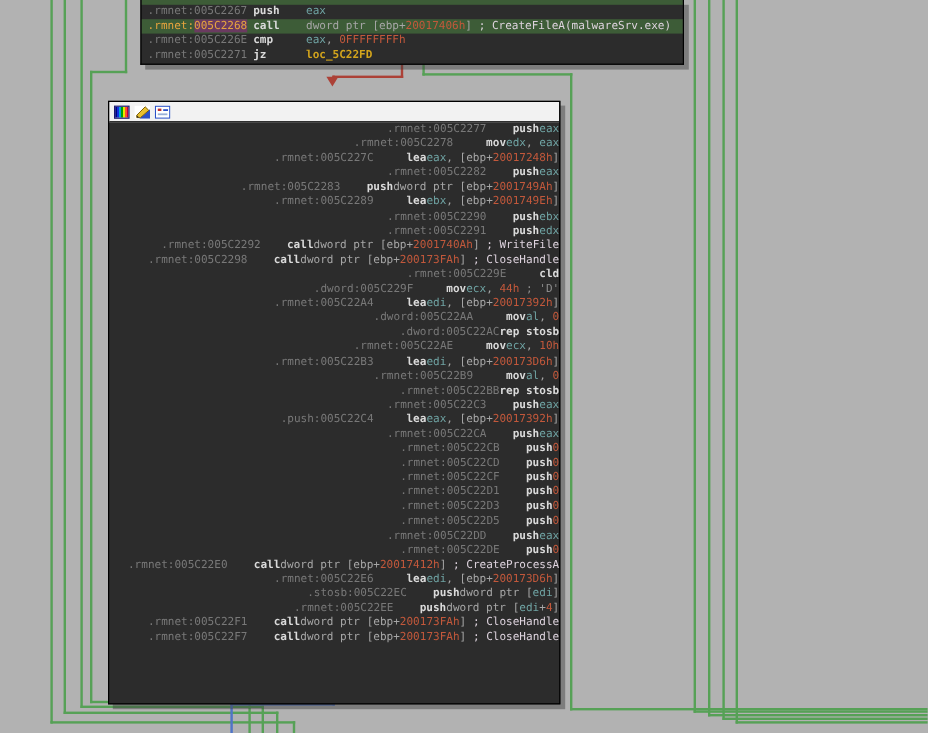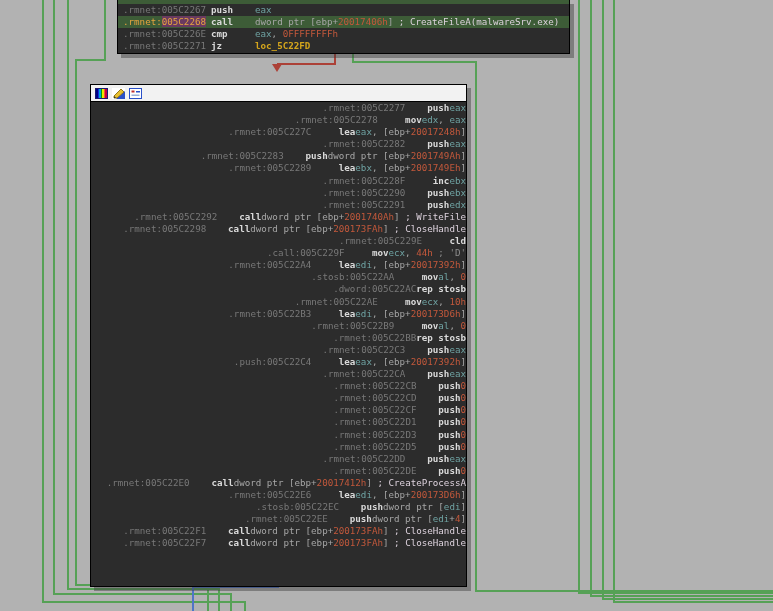--- a/index.html
+++ b/index.html
@@ -126,29 +126,28 @@
         </svg>
       </span>
     </div>
     <div class="rows">
         <div class="row"><span class="adr">.rmnet:005C2277</span><span class="mn">push</span><span class="t-reg">eax</span></div>
         <div class="row"><span class="adr">.rmnet:005C2278</span><span class="mn">mov</span><span class="t-reg">edx</span><span class="t-txt">, </span><span class="t-reg">eax</span></div>
         <div class="row"><span class="adr">.rmnet:005C227C</span><span class="mn">lea</span><span class="t-reg">eax</span><span class="t-txt">, [ebp+</span><span class="t-num">20017248h</span><span class="t-txt">]</span></div>
         <div class="row"><span class="adr">.rmnet:005C2282</span><span class="mn">push</span><span class="t-reg">eax</span></div>
         <div class="row"><span class="adr">.rmnet:005C2283</span><span class="mn">push</span><span class="t-txt">dword ptr [ebp+</span><span class="t-num">2001749Ah</span><span class="t-txt">]</span></div>
         <div class="row"><span class="adr">.rmnet:005C2289</span><span class="mn">lea</span><span class="t-reg">ebx</span><span class="t-txt">, [ebp+</span><span class="t-num">2001749Eh</span><span class="t-txt">]</span></div>
-        <div class="row"><span class="adr">.rmnet:005C228F</span><span class="mn">inc</span><span class="t-reg">ebx</span></div>
         <div class="row"><span class="adr">.rmnet:005C2290</span><span class="mn">push</span><span class="t-reg">ebx</span></div>
         <div class="row"><span class="adr">.rmnet:005C2291</span><span class="mn">push</span><span class="t-reg">edx</span></div>
         <div class="row"><span class="adr">.rmnet:005C2292</span><span class="mn">call</span><span class="t-txt">dword ptr [ebp+</span><span class="t-num">2001740Ah</span><span class="t-txt">]</span><span class="t-api"> ; WriteFile</span></div>
         <div class="row"><span class="adr">.rmnet:005C2298</span><span class="mn">call</span><span class="t-txt">dword ptr [ebp+</span><span class="t-num">200173FAh</span><span class="t-txt">]</span><span class="t-api"> ; CloseHandle</span></div>
         <div class="row"><span class="adr">.rmnet:005C229E</span><span class="mn">cld</span></div>
-        <div class="row"><span class="adr">.call:005C229F</span><span class="mn">mov</span><span class="t-reg">ecx</span><span class="t-txt">, </span><span class="t-num">44h</span><span class="t-gcmt"> ; 'D'</span></div>
+        <div class="row"><span class="adr">.dword:005C229F</span><span class="mn">mov</span><span class="t-reg">ecx</span><span class="t-txt">, </span><span class="t-num">44h</span><span class="t-gcmt"> ; 'D'</span></div>
         <div class="row"><span class="adr">.rmnet:005C22A4</span><span class="mn">lea</span><span class="t-reg">edi</span><span class="t-txt">, [ebp+</span><span class="t-num">20017392h</span><span class="t-txt">]</span></div>
-        <div class="row"><span class="adr">.stosb:005C22AA</span><span class="mn">mov</span><span class="t-reg">al</span><span class="t-txt">, </span><span class="t-num">0</span></div>
+        <div class="row"><span class="adr">.dword:005C22AA</span><span class="mn">mov</span><span class="t-reg">al</span><span class="t-txt">, </span><span class="t-num">0</span></div>
         <div class="row"><span class="adr">.dword:005C22AC</span><span class="mn">rep stosb</span></div>
         <div class="row"><span class="adr">.rmnet:005C22AE</span><span class="mn">mov</span><span class="t-reg">ecx</span><span class="t-txt">, </span><span class="t-num">10h</span></div>
         <div class="row"><span class="adr">.rmnet:005C22B3</span><span class="mn">lea</span><span class="t-reg">edi</span><span class="t-txt">, [ebp+</span><span class="t-num">200173D6h</span><span class="t-txt">]</span></div>
         <div class="row"><span class="adr">.rmnet:005C22B9</span><span class="mn">mov</span><span class="t-reg">al</span><span class="t-txt">, </span><span class="t-num">0</span></div>
         <div class="row"><span class="adr">.rmnet:005C22BB</span><span class="mn">rep stosb</span></div>
         <div class="row"><span class="adr">.rmnet:005C22C3</span><span class="mn">push</span><span class="t-reg">eax</span></div>
         <div class="row"><span class="adr">.push:005C22C4</span><span class="mn">lea</span><span class="t-reg">eax</span><span class="t-txt">, [ebp+</span><span class="t-num">20017392h</span><span class="t-txt">]</span></div>
         <div class="row"><span class="adr">.rmnet:005C22CA</span><span class="mn">push</span><span class="t-reg">eax</span></div>
         <div class="row"><span class="adr">.rmnet:005C22CB</span><span class="mn">push</span><span class="t-num">0</span></div>
         <div class="row"><span class="adr">.rmnet:005C22CD</span><span class="mn">push</span><span class="t-num">0</span></div>

